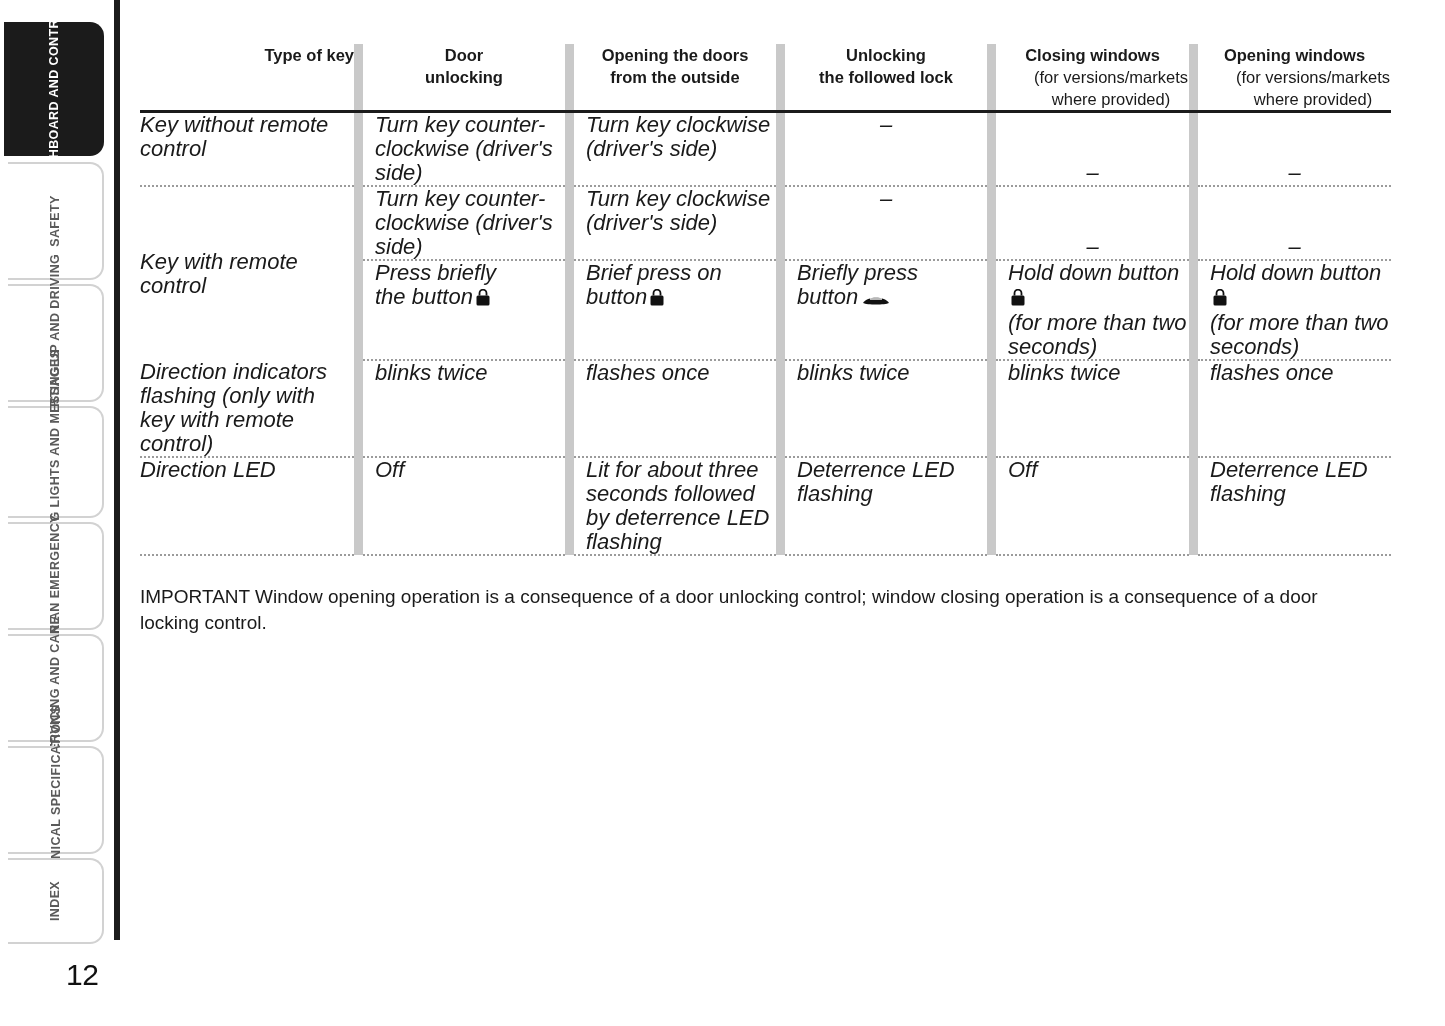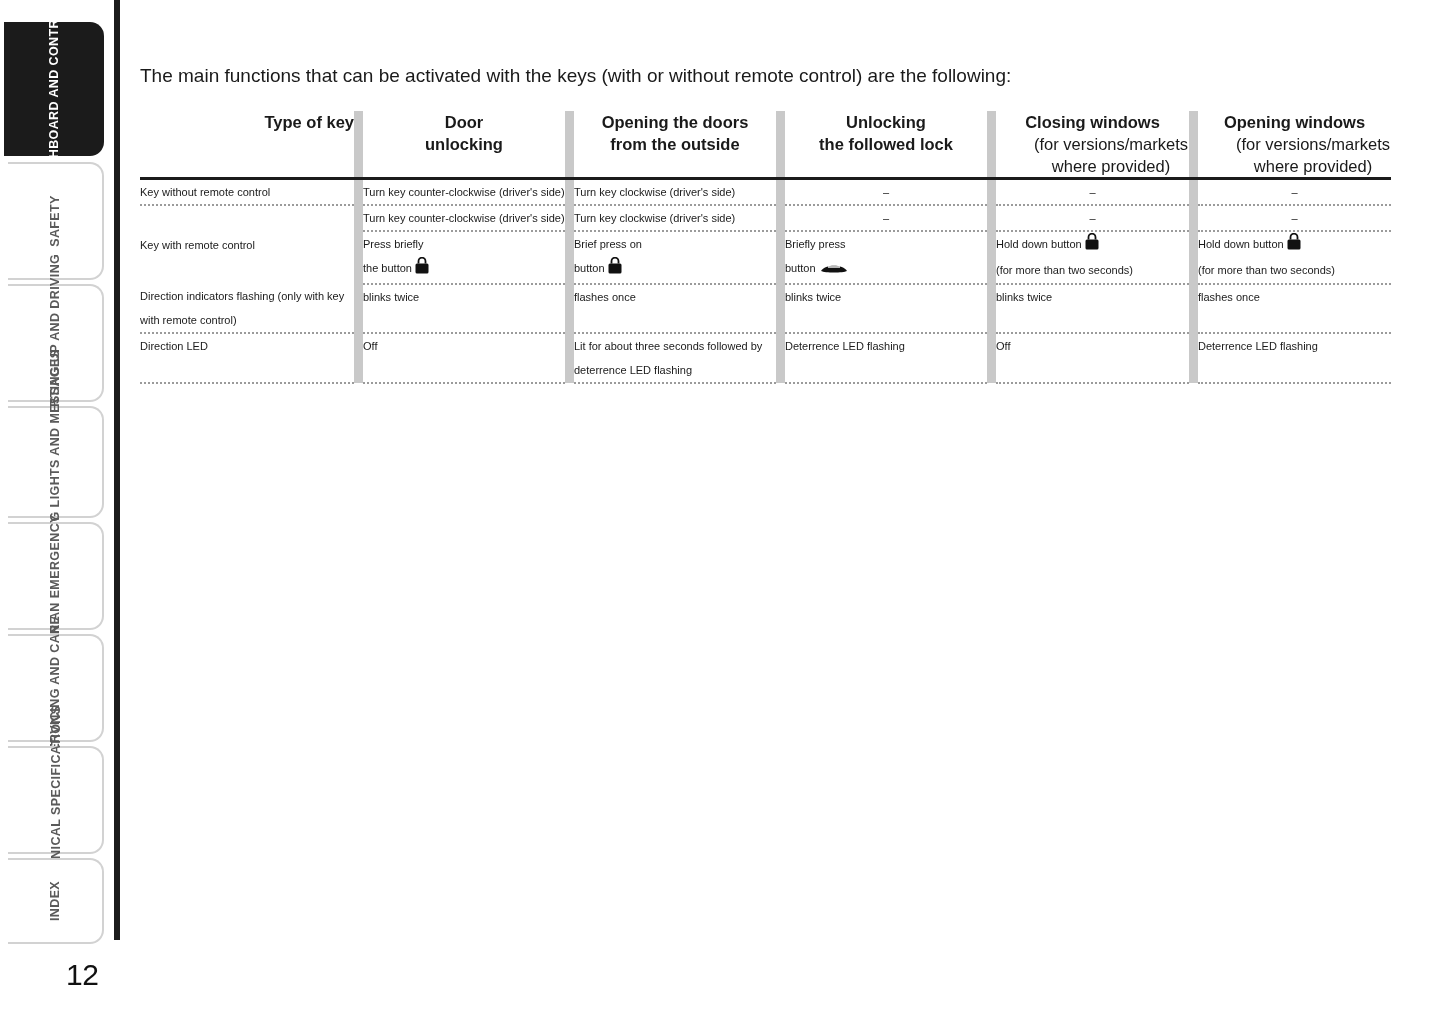--- a/index.html
+++ b/index.html
@@ -114,26 +114,28 @@
     display: block;
     padding-left: 37px;
   }
   .thickline td {
     border-top: 3px solid #1b1b1b;
     height: 0;
     font-size: 0;
     line-height: 0;
   }
   .body-cell {
-    font-size: 11px;
+    font-size: 22px;
     line-height: 24px;
     padding: 10px 10px 14px 2px;
     border-bottom: 2px dotted #9b9b9b;
+    font-style: italic;
   }
   .body-cell.pad {
+    padding-left: 12px;
   }
   .body-cell.nodash-border {
     border-bottom: none;
   }
   .body-cell.center {
     text-align: center;
   }
   .vsep {
     width: 9px;
     background: #c9c9c9;
@@ -195,21 +197,20 @@
     <span class="tab-label">INDEX</span>
   </div>
 
   <div id="sidebar-rail"></div>
 
   <div id="page-number">12</div>
 </div>
 
 <div id="content">
 
-  <p id="intro">The main functions that can be activated with the keys (with or without remote control) are the following:</p>
 
   <table class="keys">
     <colgroup>
       <col style="width:214px">
       <col style="width:9px">
       <col style="width:202px">
       <col style="width:9px">
       <col style="width:202px">
       <col style="width:9px">
       <col style="width:202px">
@@ -359,14 +360,17 @@
       <td class="vsep vsep-cell"></td>
       <td class="body-cell pad">Deterrence LED flashing</td>
       <td class="vsep vsep-cell"></td>
       <td class="body-cell pad">Off</td>
       <td class="vsep vsep-cell"></td>
       <td class="body-cell pad">Deterrence LED flashing</td>
     </tr>
   </tbody>
     </table>
 
+  <p id="important">
+    <span>IMPORTANT</span><span class="kw"> Window opening operation is a consequence of a door unlocking control; window closing operation is a consequence of a door locking control.</span>
+  </p>
 
 </div>
 
 </body></html>

